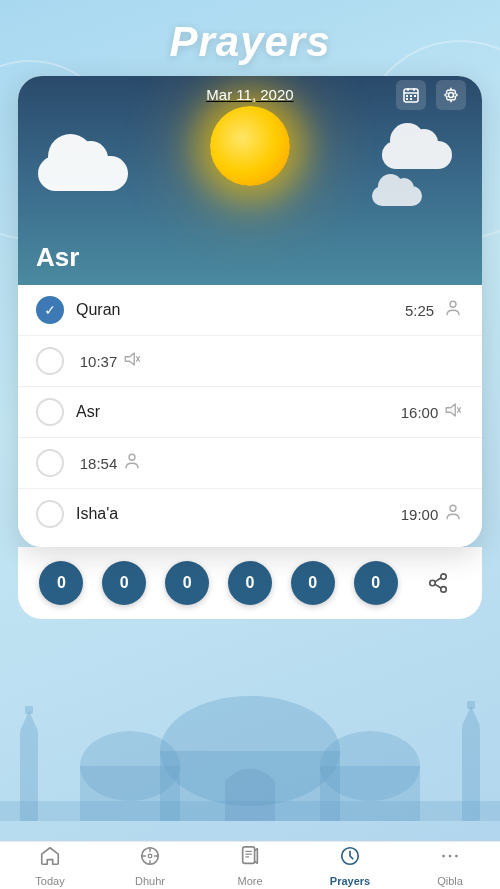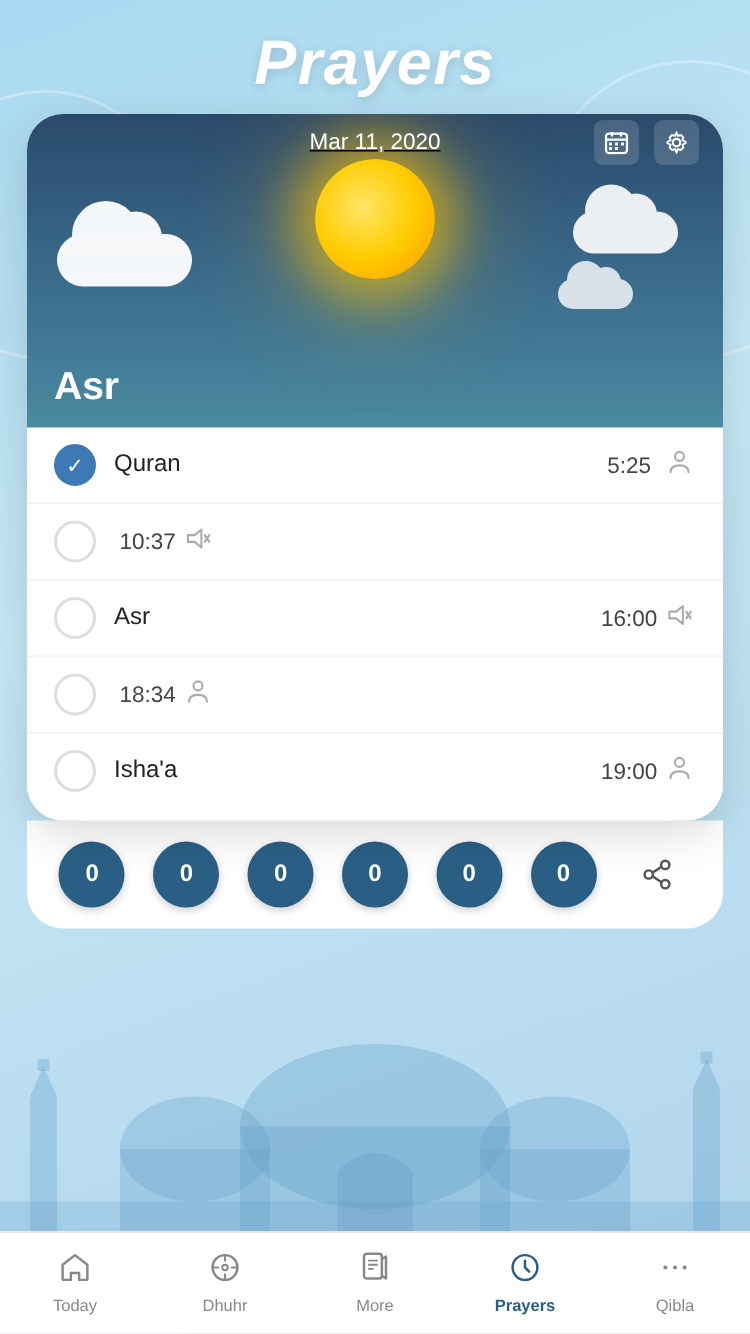--- a/index.html
+++ b/index.html
@@ -260,21 +260,21 @@
       display: flex; align-items: center; justify-content: center;
       cursor: pointer;
       color: #555;
       font-size: 20px;
     }
 
     
     .bottom-nav {
       position: absolute;
       bottom: 0; left: 0; right: 0;
-      height: 68px;
+      height: 48px;
       background: white;
       border-top: 1px solid #e8e8e8;
       display: flex;
       align-items: center;
       z-index: 10;
     }
 
     .nav-item {
       flex: 1;
       display: flex;
@@ -410,21 +410,21 @@
         <span class="prayer-name">Asr</span>
         <span class="prayer-time">16:00</span>
         <div class="prayer-sound-icon"><svg width="18" height="18" viewBox="0 0 24 24" fill="none" xmlns="http://www.w3.org/2000/svg">
       <polygon points="3,9 9,9 15,4 15,20 9,15 3,15" stroke="#aaa" stroke-width="1.8" fill="none" stroke-linejoin="round"></polygon>
       <line x1="18" y1="9" x2="22" y2="15" stroke="#aaa" stroke-width="1.8" stroke-linecap="round"></line>
       <line x1="22" y1="9" x2="18" y2="15" stroke="#aaa" stroke-width="1.8" stroke-linecap="round"></line>
     </svg></div>
       </div>
       <div class="prayer-row">
         <div class="prayer-check empty"></div>
-        <span class="prayer-time">18:34</span>
+        <span class="prayer-time">18:54</span>
         <div class="prayer-sound-icon"><svg width="18" height="18" viewBox="0 0 24 24" fill="none" xmlns="http://www.w3.org/2000/svg">
       <circle cx="12" cy="7" r="4" stroke="#aaa" stroke-width="1.8" fill="none"></circle>
       <path d="M4 21 Q4 15 12 15 Q20 15 20 21" stroke="#aaa" stroke-width="1.8" fill="none" stroke-linecap="round"></path>
     </svg></div>
       </div>
       <div class="prayer-row">
         <div class="prayer-check empty"></div>
         <span class="prayer-name">Isha'a</span>
         <span class="prayer-time">19:00</span>
         <div class="prayer-sound-icon"><svg width="18" height="18" viewBox="0 0 24 24" fill="none" xmlns="http://www.w3.org/2000/svg">

